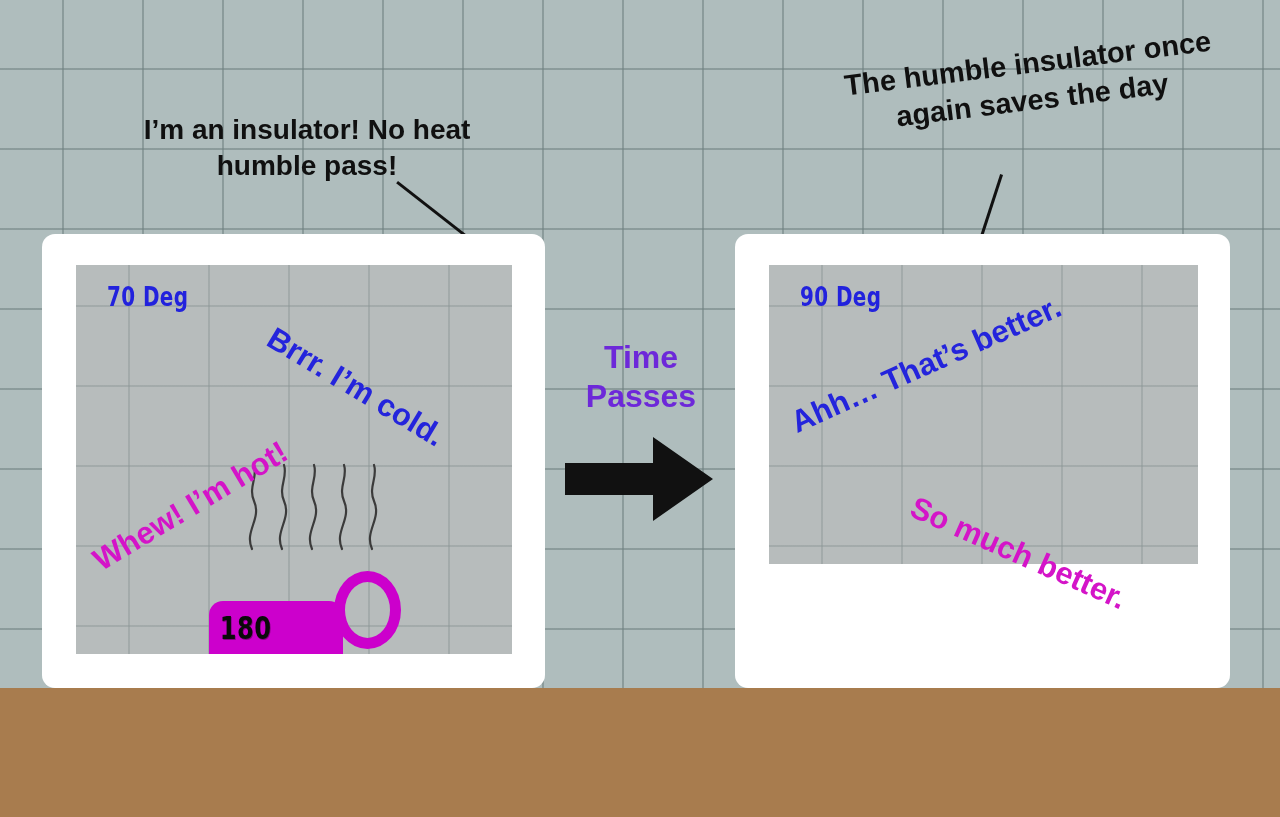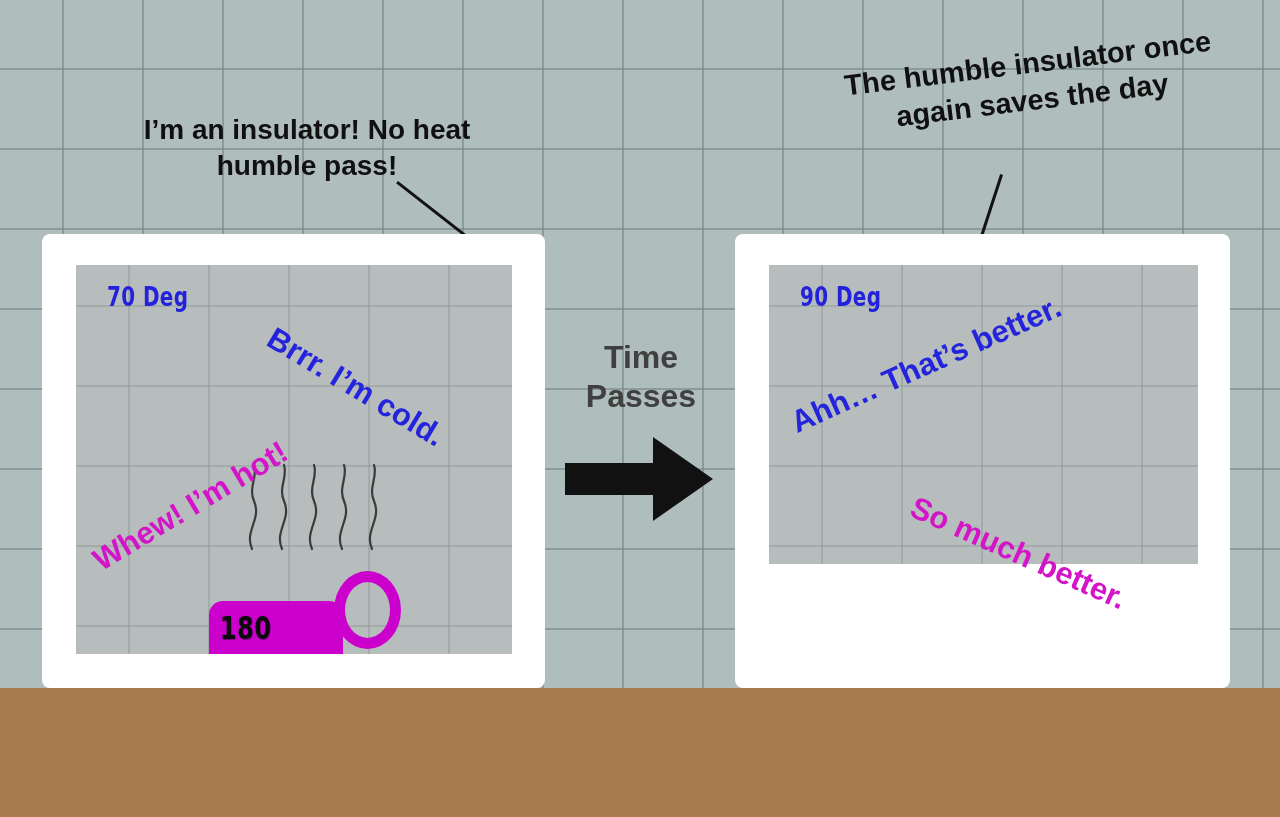--- a/index.html
+++ b/index.html
@@ -42,21 +42,21 @@
     top: 688px;
     width: 1280px;
     height: 129px;
     background: #a87c4e;
   }
 
   
   .panel {
     position: absolute;
     background: #ffffff;
-    border-radius: 8px;
+    border-radius: 13px;
     box-sizing: border-box;
   }
   .panel-left  { left: 42px;  top: 234px; width: 503px; height: 454px; }
   .panel-right { left: 735px; top: 234px; width: 495px; height: 454px; }
 
   .panel-inner {
     position: absolute;
     background-color: #b7bcbc;
     background-image:
       linear-gradient(to right, rgba(140,150,150,0.45) 0px, rgba(140,150,150,0.45) 2px, transparent 2px),
@@ -100,21 +100,21 @@
 
   
   .time-label {
     position: absolute;
     left: 556px;
     top: 338px;
     width: 170px;
     text-align: center;
     font-size: 32px;
     font-weight: bold;
-    color: #404040;
+    color: #6d28d9;
     line-height: 1.22;
     white-space: pre-line;
   }
   .arrow-wrap {
     position: absolute;
     left: 565px;
     top: 437px;
     width: 148px;
     height: 84px;
   }

